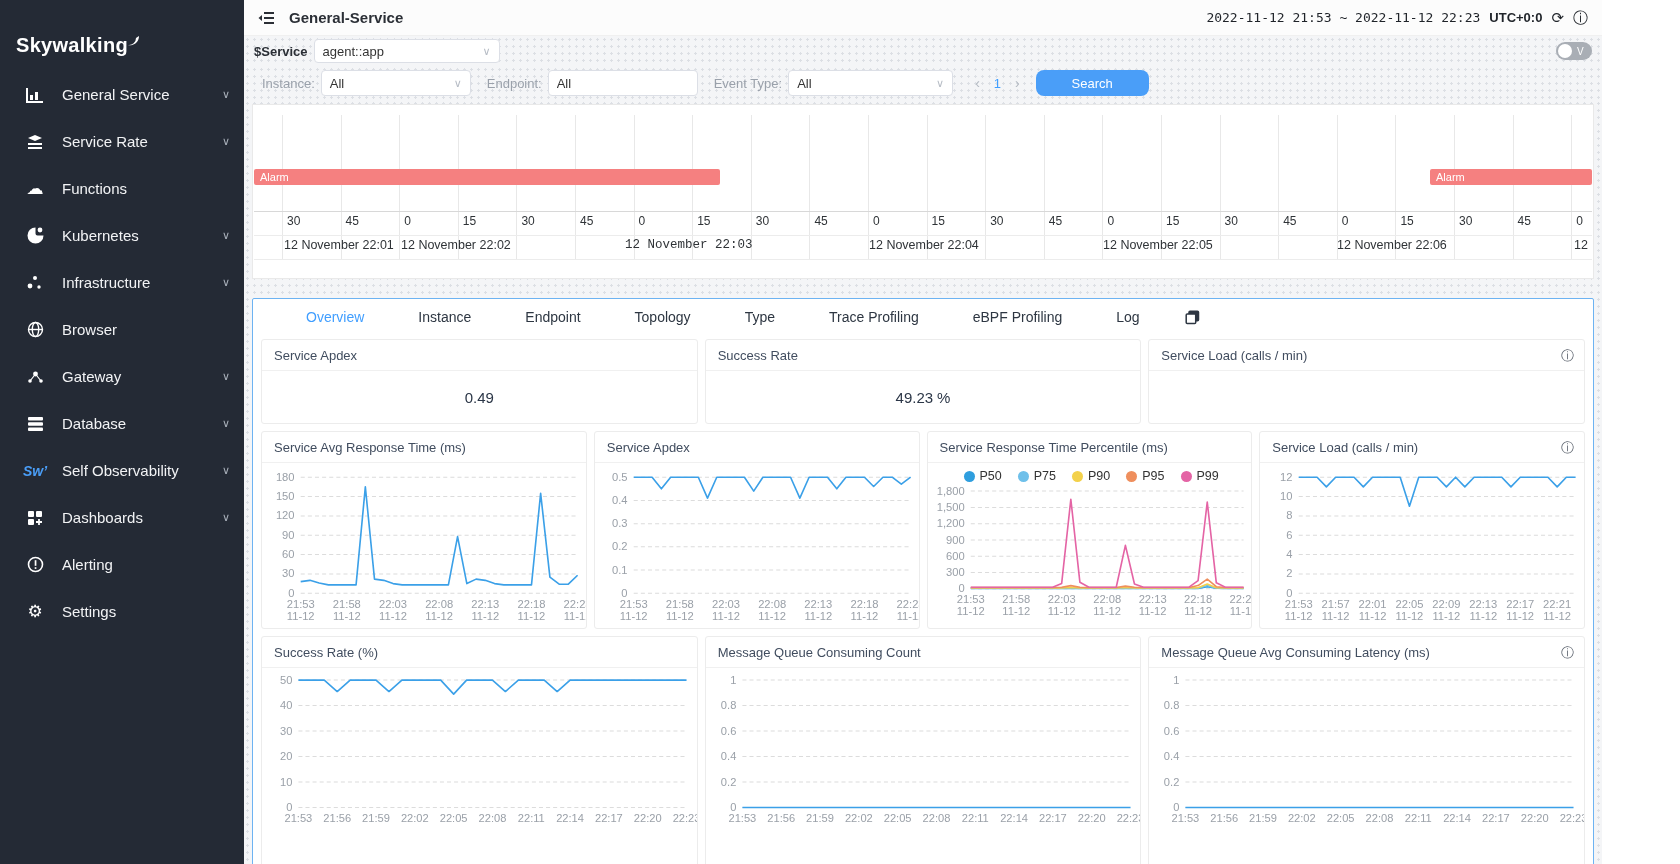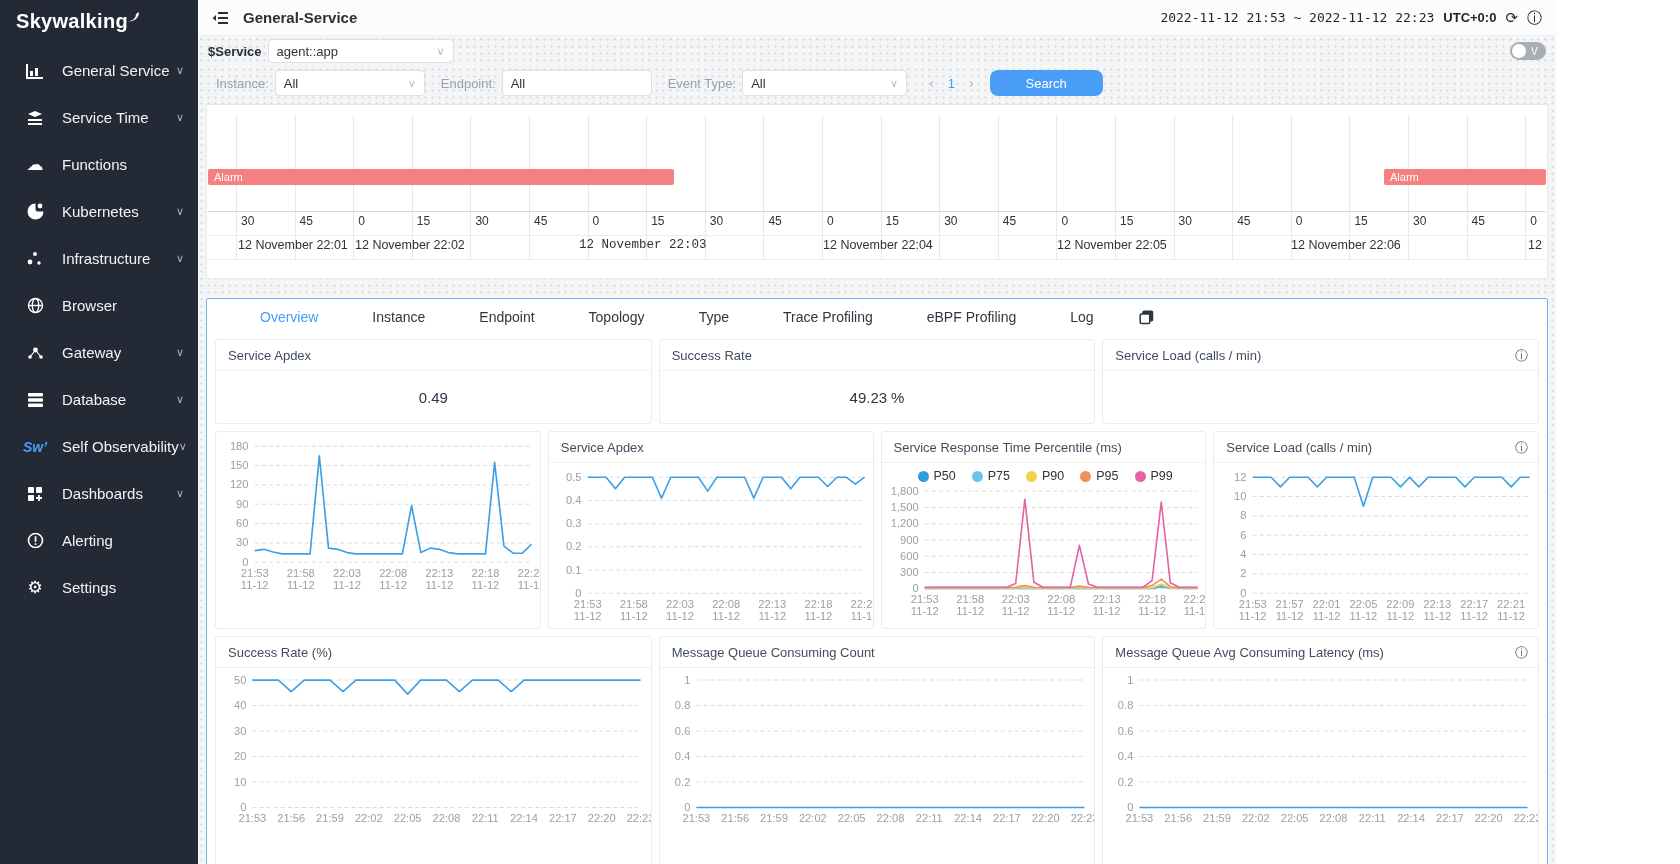--- a/index.html
+++ b/index.html
@@ -1,21 +1,21 @@
 <!DOCTYPE html>
 <html><head>
 <meta charset="utf-8">
 <style>
   * { margin:0; padding:0; box-sizing:border-box; }
   html,body { width:1680px; height:864px; overflow:hidden; background:#fff;
     font-family:"Liberation Sans", sans-serif; }
   .app { display:flex; height:100%; }
 
   
-  .sidebar { width:198px; flex-shrink:0; background:#242a35; color:#f2f3f5; padding-top:2px; }
+  .sidebar { width:244px; flex-shrink:0; background:#242a35; color:#f2f3f5; padding-top:26px; }
   .logo { display:flex; align-items:center; padding:8px 0 14px 16px; font-size:20px; font-weight:bold; color:#fff; }
   .logo .lg2 { font-weight:600; letter-spacing:.3px; }
   .logo svg { margin-left:-2px; margin-top:-10px; }
   .nav-item { display:flex; align-items:center; height:47px; padding:0 14px 0 24px; cursor:pointer; font-size:15px; }
   .nav-icon { width:22px; height:20px; margin-right:16px; display:flex; align-items:center; justify-content:center;
     font-size:17px; color:#fff; flex-shrink:0; }
   .nav-label { flex:1; white-space:nowrap; }
   .nav-chev { color:#aab1bb; font-size:11px; }
   .sw-icon { color:#4a9ef8; font-weight:bold; font-size:14px; font-style:italic; }
 
@@ -118,21 +118,21 @@
       <span class="nav-chev">∨</span>
     </div>
     <div class="nav-item">
       <span class="nav-icon">
         <svg width="18" height="16" viewBox="0 0 18 16">
             <path d="M9 1 L16 4 L9 7 L2 4 Z" fill="#fff"></path>
             <rect x="2" y="9" width="14" height="2" fill="#fff"></rect>
             <rect x="2" y="13" width="14" height="2" fill="#fff"></rect>
           </svg>
         </span>
-      <span class="nav-label">Service Time</span>
+      <span class="nav-label">Service Rate</span>
       <span class="nav-chev">∨</span>
     </div>
     <div class="nav-item">
       <span class="nav-icon">☁</span>
       <span class="nav-label">Functions</span>
     </div>
     <div class="nav-item">
       <span class="nav-icon">
         <svg width="17" height="17" viewBox="0 0 17 17">
             <path d="M8.5 0.5 A8 8 0 1 0 16.5 8.5 L10.5 8.5 A2 2 0 0 1 8.5 6.5 Z" fill="#fff"></path>
@@ -371,20 +371,21 @@
               </div>
             </div>
             <div class="card">
               <span class="info-ic">ⓘ</span>
               <div class="card-title">Service Load (calls / min)</div>
             </div>
           </div>
 
           <div class="grid4">
             <div class="card chart-card-2">
+              <div class="card-title">Service Avg Response Time (ms)</div>
               <svg class="chart" viewBox="0 0 318 170">
                   <line x1="38" x2="310" y1="126" y2="126" stroke="#dcdcdc" stroke-width="1" stroke-dasharray="4 3"></line>
                   <text x="32" y="129.5" text-anchor="end" font-size="11" fill="#9aa0a8">0</text>
                   <line x1="38" x2="310" y1="107" y2="107" stroke="#dcdcdc" stroke-width="1" stroke-dasharray="4 3"></line>
                   <text x="32" y="110.5" text-anchor="end" font-size="11" fill="#9aa0a8">30</text>
                   <line x1="38" x2="310" y1="88" y2="88" stroke="#dcdcdc" stroke-width="1" stroke-dasharray="4 3"></line>
                   <text x="32" y="91.5" text-anchor="end" font-size="11" fill="#9aa0a8">60</text>
                   <line x1="38" x2="310" y1="69" y2="69" stroke="#dcdcdc" stroke-width="1" stroke-dasharray="4 3"></line>
                   <text x="32" y="72.5" text-anchor="end" font-size="11" fill="#9aa0a8">90</text>
                   <line x1="38" x2="310" y1="50" y2="50" stroke="#dcdcdc" stroke-width="1" stroke-dasharray="4 3"></line>

